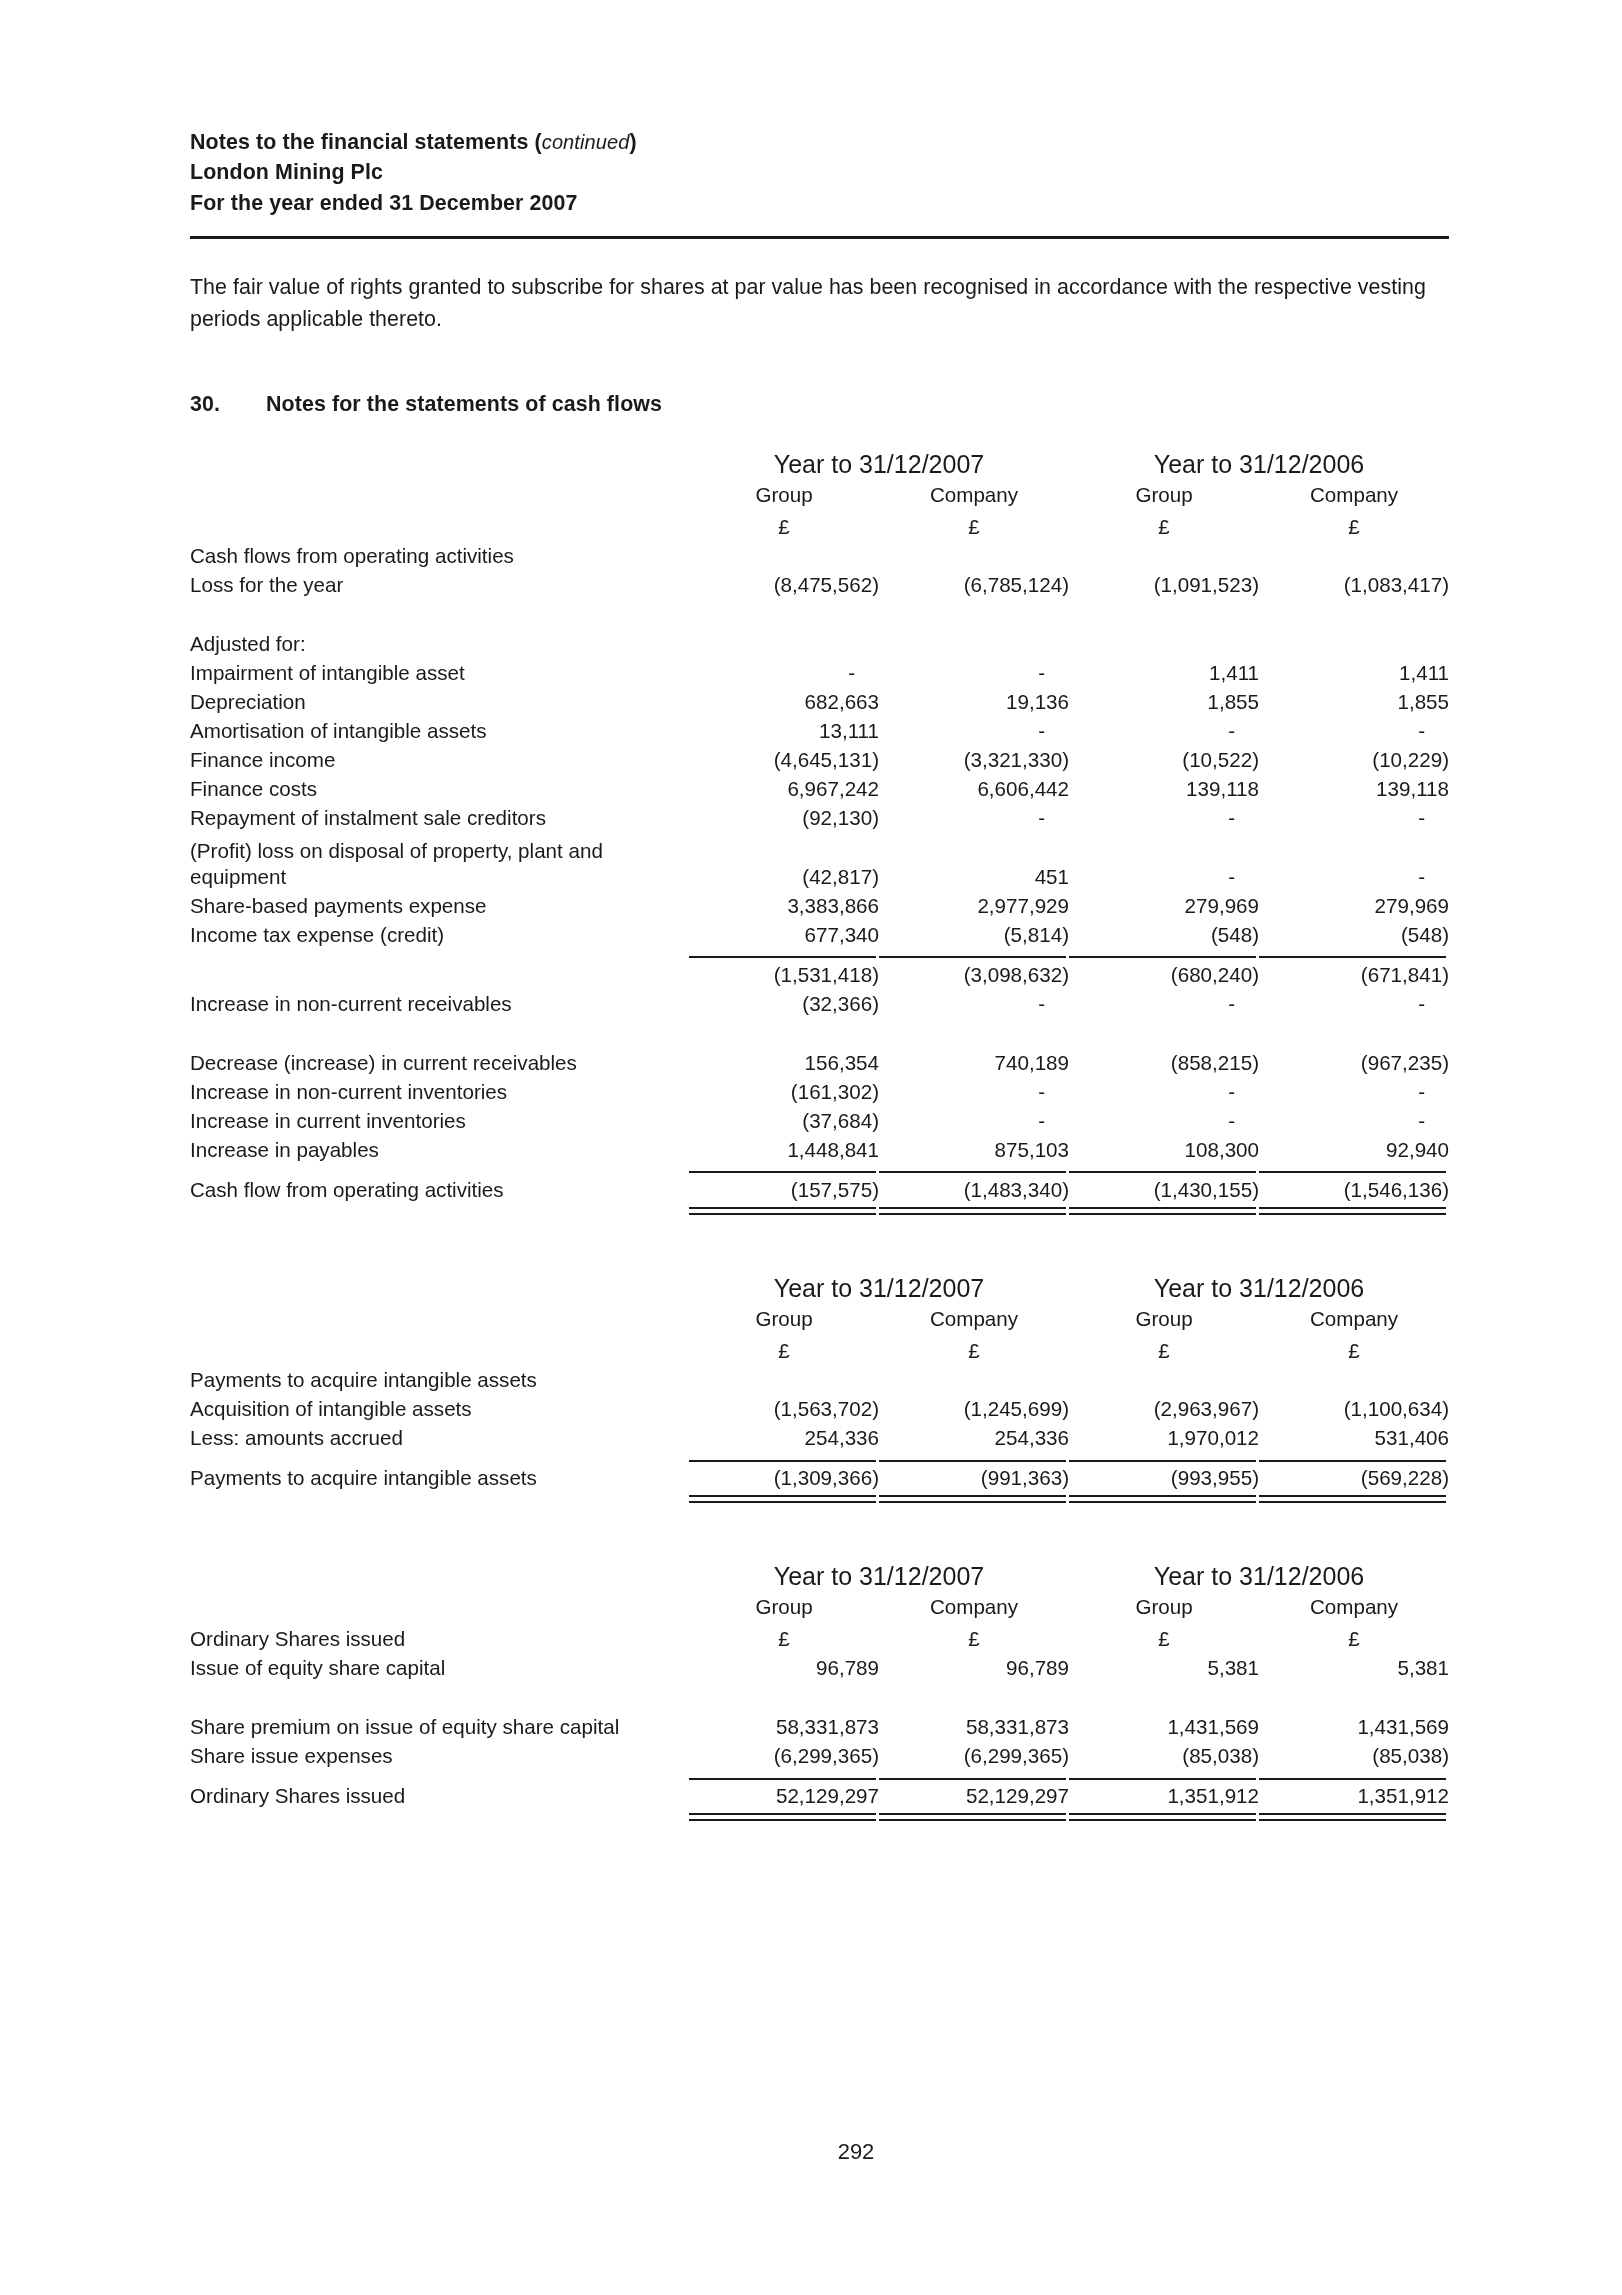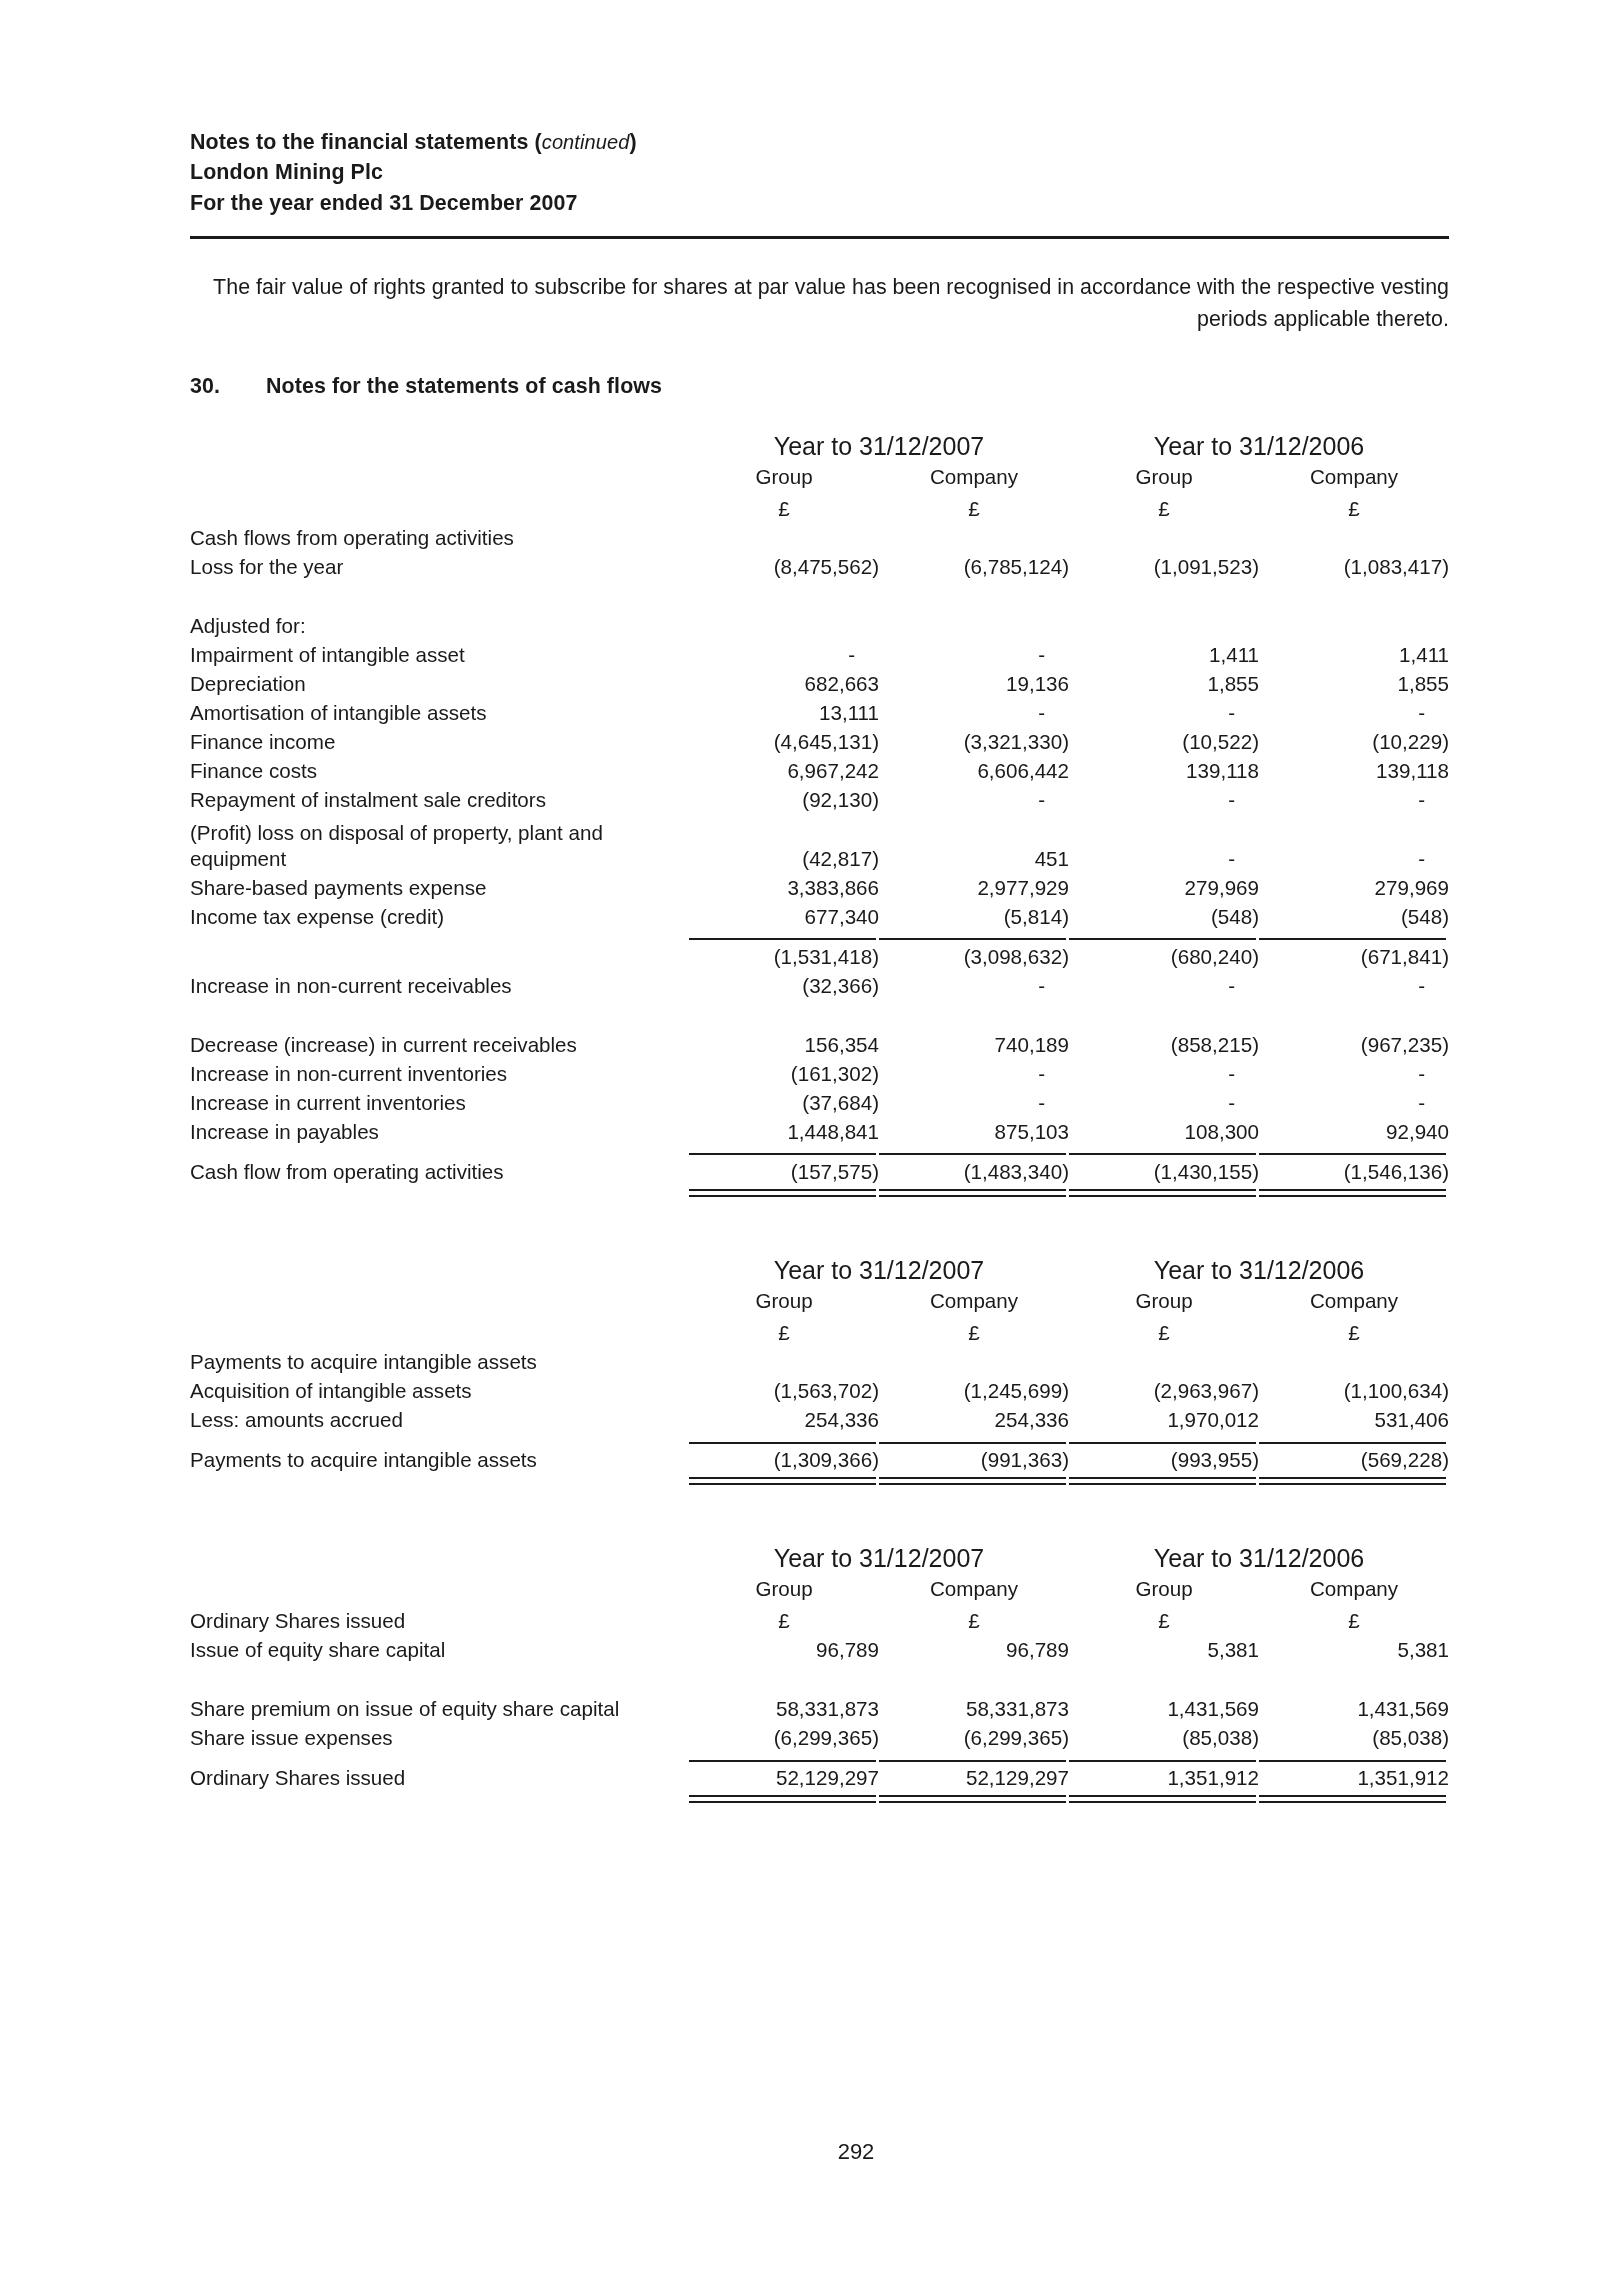--- a/index.html
+++ b/index.html
@@ -47,24 +47,24 @@
   }
 
   
   .para {
     font-size: 21.4px;
     line-height: 1.52;
     text-align: justify;
     margin-top: 32px;
     letter-spacing: 0.04px;
   }
-  .para.left { text-align: right; }
+  .para.left { text-align: left; }
 
   .section-head {
-    margin-top: 38px;
+    margin-top: 56px;
     font-weight: bold;
     font-size: 21.4px;
     display: flex;
     letter-spacing: 0.1px;
   }
   .section-head .num { width: 76px; flex: 0 0 76px; }
 
   
   table.fin {
     border-collapse: collapse;

